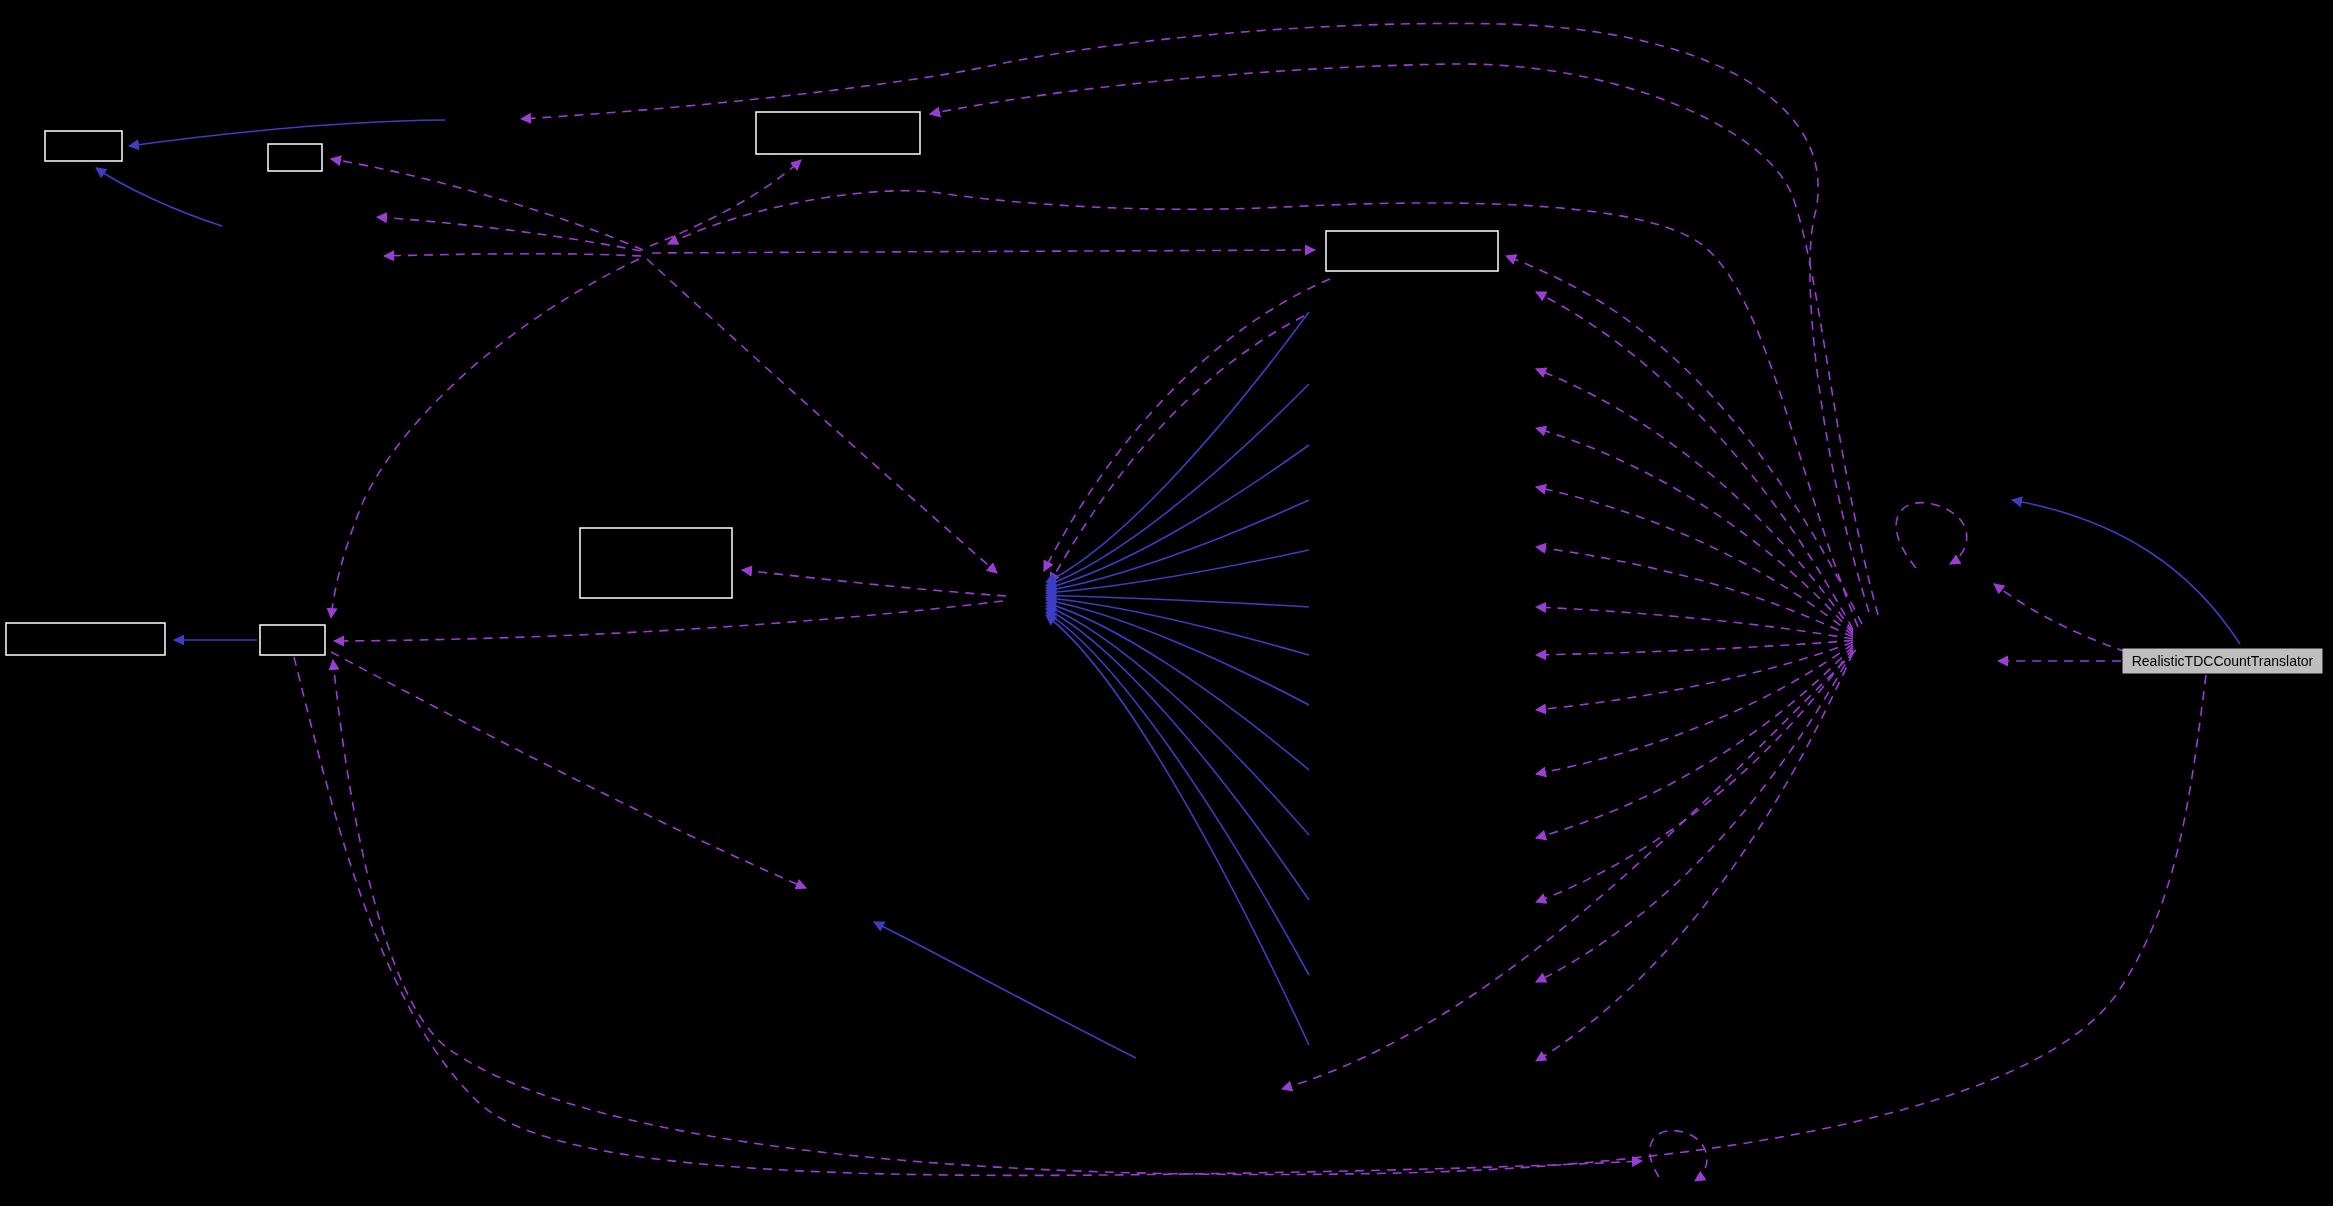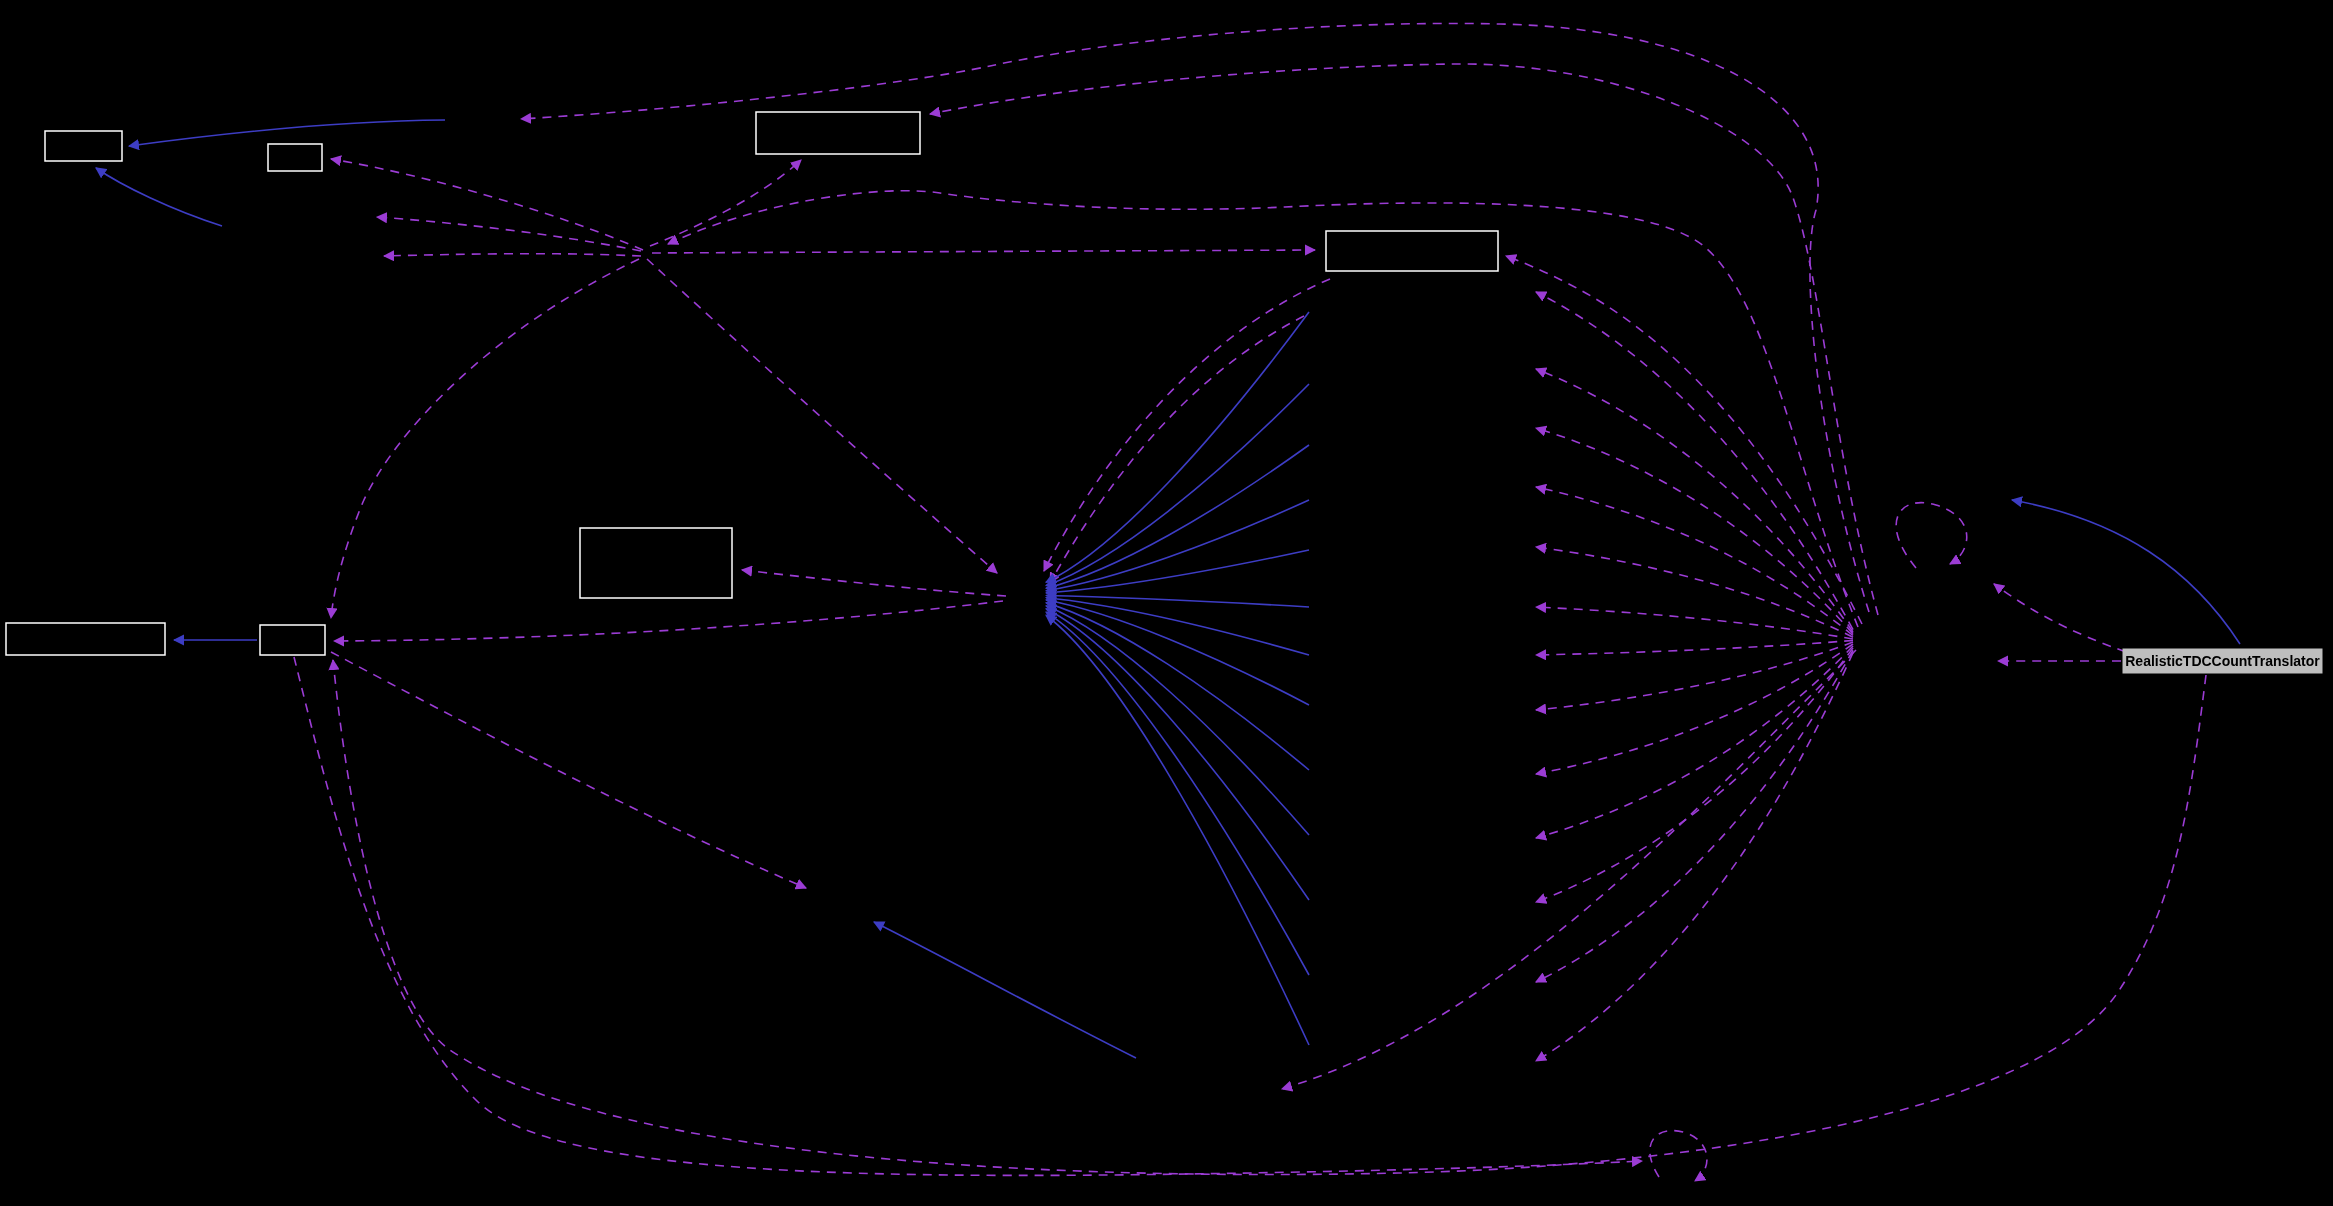--- a/index.html
+++ b/index.html
@@ -7,21 +7,20 @@
     padding: 0;
     background: #000000;
     font-family: "Liberation Sans", sans-serif;
   }
   .canvas {
     position: relative;
     width: 2333px;
     height: 1206px;
     background: var(--bg, #000);
     overflow: hidden;
-    font-weight: bold;
   }
   svg { position: absolute; left: 0; top: 0; }
   .edge-dashed {
     fill: none;
     stroke: var(--dashed, #9B3CD4);
     stroke-width: 1.6;
     stroke-dasharray: 9 7;
     marker-end: url(#arrow-purple);
   }
   .edge-solid {

